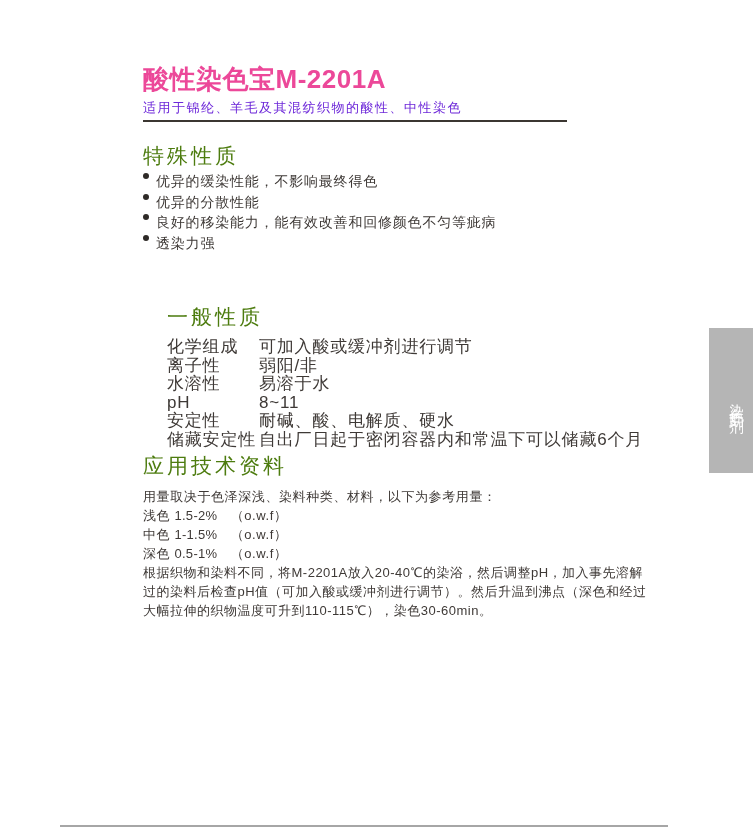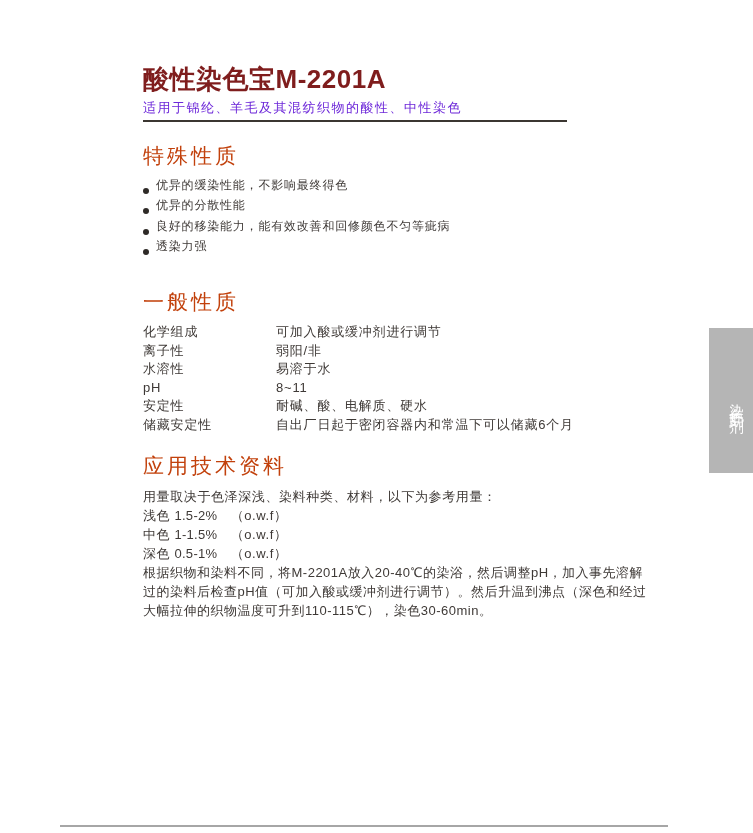--- a/index.html
+++ b/index.html
@@ -9,51 +9,51 @@
     font-family: "Liberation Sans", sans-serif;
     color: #3e3936;
     overflow: hidden;
   }
   .page { position: relative; width: 753px; height: 833px; background: #ffffff; }
 
   
   .doc-header { position: absolute; left: 143px; top: 64px; width: 424px; }
   .title {
     font-size: 26px; font-weight: 700; line-height: 30px;
-    letter-spacing: 0.5px; color: #7f1d1d;
+    letter-spacing: 0.5px; color: #ec4899;
   }
   .subtitle {
     margin-top: 7px; font-size: 13px; line-height: 14px;
     letter-spacing: 1.5px; color: #6d28d9;
   }
   .title-rule { margin-top: 5px; width: 424px; height: 2px; background: #3b3631; }
 
   
   .sec { position: absolute; left: 143px; }
   .sec h2 {
     font-size: 21px; font-weight: 500; line-height: 22px;
-    letter-spacing: 3px; color: #c2410c;
+    letter-spacing: 3px; color: #4d7c0f;
   }
 
   
   .sec-special { top: 145px; }
   .bullets { margin-top: 6px; list-style: none; }
   .bullet {
-    display: flex; align-items: flex-end; height: 20.5px;
-    font-size: 12px; letter-spacing: 0.8px;
+    display: flex; align-items: flex-start; height: 20.5px;
+    font-size: 14px; letter-spacing: 0.8px;
   }
   .dot {
     width: 6px; height: 6px; border-radius: 50%;
     background: #2e2a27; margin-right: 7px; flex: 0 0 auto;
   }
 
   
-  .sec-general { top: 291px; }
+  .sec-general { top: 306px; margin-left: 24px; }
   .props { margin-top: 10px; }
-  .prop-row { display: flex; line-height: 18.6px; font-size: 13px; letter-spacing: 0.8px; gap: 41px; }
+  .prop-row { display: flex; line-height: 18.6px; font-size: 17px; letter-spacing: 0.8px; }
   .prop-label { width: 92px; flex: 0 0 auto; }
   .prop-value { flex: 1; }
 
   
   .sec-application { top: 455px; width: 512px; }
   .app-body { margin-top: 10px; font-size: 13px; line-height: 19px; letter-spacing: 0.6px; }
   .dosage-row { line-height: 19px; }
   .dosage-shade { }
   .dosage-amount { margin-right: 9px; letter-spacing: 0.3px; }
   .procedure { letter-spacing: 0.5px; }

